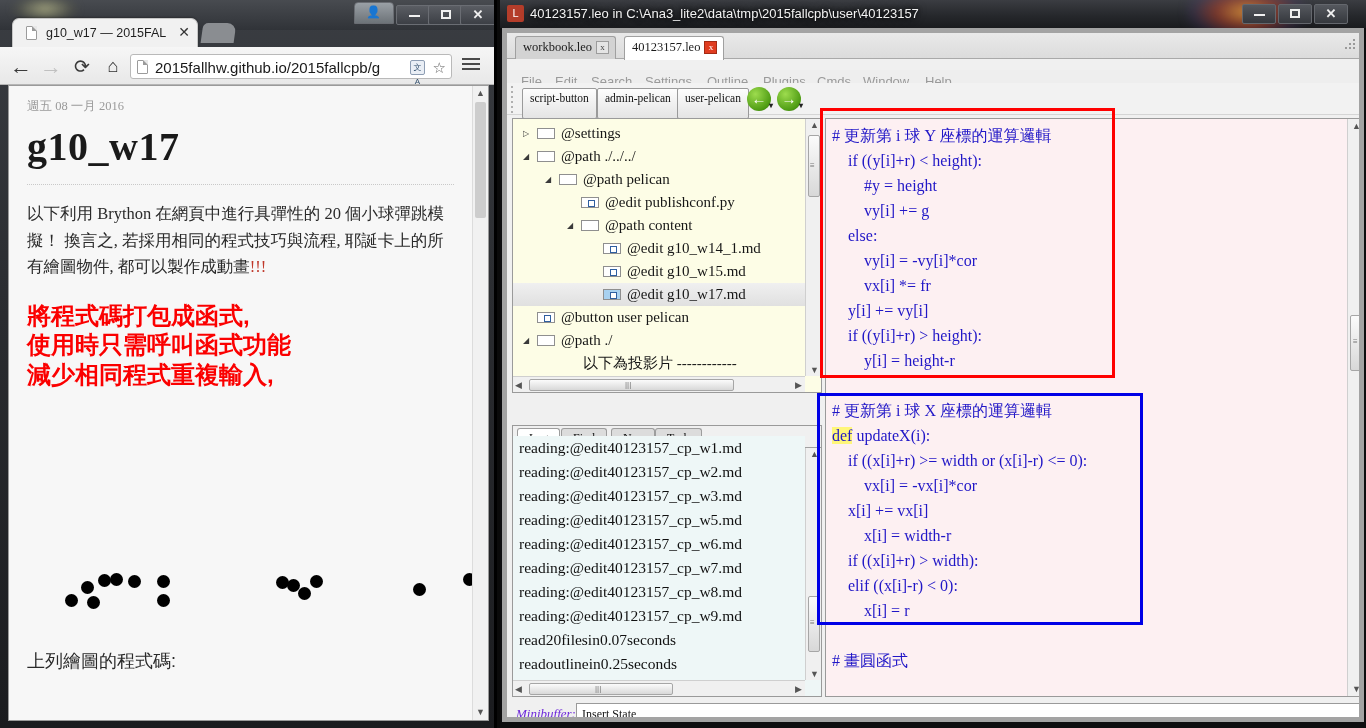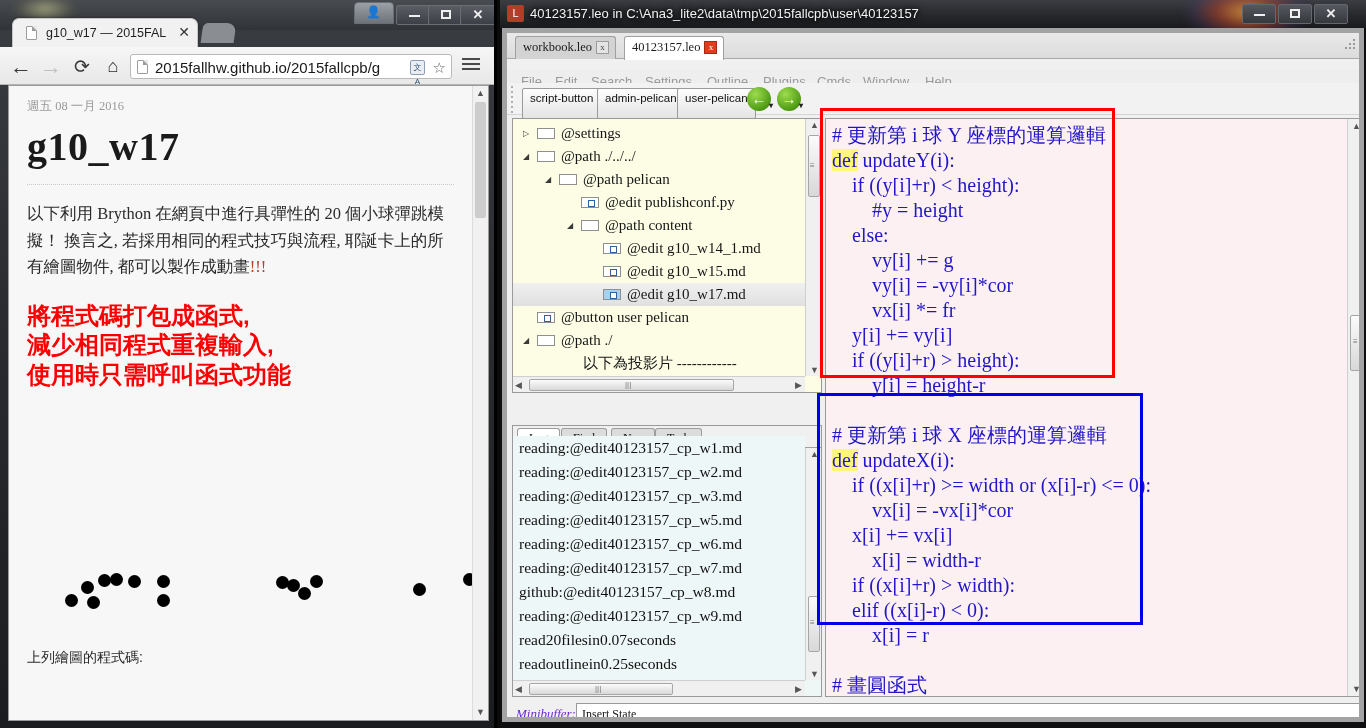--- a/index.html
+++ b/index.html
@@ -115,21 +115,21 @@
   #page-h1 { font-family:"Liberation Serif",serif; font-size:40px; font-weight:bold;
      color:#1a1a1a; margin-top:8px; letter-spacing:.5px; }
   #page-hr { border-top:1px dotted #c9c9c9; margin:14px 0 16px 0; }
   #page-para { font-family:"Liberation Serif",serif; font-size:16.5px; color:#2a2a2a;
      line-height:1.62; }
   #page-para .excl { color:#c0392b; }
   #page-red { color:#fb0000; font-size:24px; font-weight:bold; line-height:1.22;
      margin-top:20px; font-family:"Liberation Sans",sans-serif; }
   #ball-canvas { position:relative; margin-top:176px; height:70px; }
   .ball { position:absolute; width:13px; height:13px; border-radius:50%; background:#000; }
-  #page-caption { font-size:14px; color:#2a2a2a; margin-top:14px;
+  #page-caption { font-size:18px; color:#2a2a2a; margin-top:14px;
      font-family:"Liberation Sans",sans-serif; }
 
   
   #page-sb { position:absolute; right:0; top:0; width:16px; bottom:0;
      background:#f1f1f1; border-left:1px solid #dcdcdc; }
   #page-sb-up, #page-sb-down { position:absolute; left:0; width:15px; height:15px;
      color:#555; font-size:9px; text-align:center; line-height:15px; }
   #page-sb-up { top:0; } #page-sb-down { bottom:0; }
   #page-sb-thumb { position:absolute; left:2px; top:16px; width:11px; height:116px;
      background:#cdcdcd; border-radius:2px; }
@@ -189,21 +189,21 @@
      font-family:"Liberation Sans",sans-serif; }
 
   
   #leo-btnbar { position:absolute; left:0; top:50px; width:862px; height:32px;
      background:#f2f2f2; border-bottom:1px solid #d5d5d5; }
   .ibar { position:absolute; left:4px; top:3px; width:4px; height:26px; }
   .ibar i { display:block; width:2px; height:2px; background:#b0b0b0; margin-bottom:3px;}
   .script-btn { position:absolute; top:5px; height:31px;
      background: linear-gradient(180deg,#fdfdfd 0%,#e4e4e4 100%);
      border:1px solid #9a9a9a; border-radius:2px;
-     font-family:Liberation Sans, sans-serif; font-size:11.5px; color:#111;
+     font-family:Liberation Serif, serif; font-size:11.5px; color:#111;
      padding:3px 7px 16px 7px; white-space:nowrap; }
   #sb-0 { left:15px; } #sb-1 { left:90px; } #sb-2 { left:170px; }
   .arrowbtn { position:absolute; top:4px; width:24px; height:24px; border-radius:50%;
      background: radial-gradient(circle at 35% 30%, #9ddc4e 0%, #4f9c14 70%, #2e6608 100%);
      color:#fff; font-size:15px; text-align:center; line-height:23px; font-weight:bold; }
   #arr-back { left:240px; } #arr-fwd { left:270px; }
   .arrow-caret { position:absolute; bottom:-6px; right:-2px; font-size:8px; color:#222;}
 
   
   #tree-pane { position:absolute; left:5px; top:85px; width:310px; height:275px;
@@ -246,21 +246,21 @@
   #log-vsb { position:absolute; right:0; top:22px; width:16px; bottom:16px; background:#f0f0f0;
      border-left:1px solid #cfcfcf; }
   #log-hsb { position:absolute; left:0; bottom:0; height:16px; right:16px; background:#f0f0f0;
      border-top:1px solid #cfcfcf; }
 
   
   #body-pane { position:absolute; left:318px; top:85px; width:540px; height:579px;
      background:#fdf0f2; border:1px solid #9a9a9a; overflow:hidden; }
   #body-text { position:absolute; left:0; top:0; right:17px; bottom:0; overflow:hidden;
      padding:4px 0 0 6px; }
-  .cline { font-family:"Liberation Serif",serif; font-size:20px; color:#2117c7;
+  .cline { font-family:"Liberation Serif",serif; font-size:16px; color:#2117c7;
      height:25px; line-height:25px; white-space:pre; }
   .cline .kw { background:#fff67a; color:#2117c7; }
   #body-vsb { position:absolute; right:0; top:0; width:17px; bottom:0; background:#f0f0f0;
      border-left:1px solid #cfcfcf; }
 
   
   #box-red { position:absolute; left:820px; top:108px; width:295px; height:270px;
      border:3px solid #ff0000; pointer-events:none; }
   #box-blue { position:absolute; left:817px; top:393px; width:326px; height:232px;
      border:3px solid #0000e6; pointer-events:none; }
@@ -327,22 +327,22 @@
   </div>
 
   <div id="page">
     <div id="page-inner">
       <div id="page-date">週五 08 一月 2016</div>
       <div id="page-h1">g10_w17</div>
       <div id="page-hr"></div>
       <div id="page-para"><span>以下利用 Brython 在網頁中進行具彈性的 20 個小球彈跳模擬！ 換言之, 若採用相同的程式技巧與流程, 耶誕卡上的所有繪圖物件, 都可以製作成動畫</span><span class="excl">!!!</span></div>
       <div id="page-red">
         <div>將程式碼打包成函式,</div>
+        <div>使用時只需呼叫函式功能</div>
         <div>減少相同程式重複輸入,</div>
-        <div>使用時只需呼叫函式功能</div>
       </div>
       <div id="ball-canvas">
           <div class="ball" style="left: 38px; top: 29px;"></div>
           <div class="ball" style="left: 54px; top: 16px;"></div>
           <div class="ball" style="left: 60px; top: 31px;"></div>
           <div class="ball" style="left: 71px; top: 9px;"></div>
           <div class="ball" style="left: 83px; top: 8px;"></div>
           <div class="ball" style="left: 101px; top: 10px;"></div>
           <div class="ball" style="left: 130px; top: 10px;"></div>
           <div class="ball" style="left: 130px; top: 29px;"></div>
@@ -497,21 +497,21 @@
           <div class="log-tab" style="left: 98px;">Nav</div>
           <div class="log-tab" style="left: 142px;">Task</div>
         </div>
       <div id="log-body" style="margin-top: -12px;">
           <div class="logline">reading:@edit40123157_cp_w1.md</div>
           <div class="logline">reading:@edit40123157_cp_w2.md</div>
           <div class="logline">reading:@edit40123157_cp_w3.md</div>
           <div class="logline">reading:@edit40123157_cp_w5.md</div>
           <div class="logline">reading:@edit40123157_cp_w6.md</div>
           <div class="logline">reading:@edit40123157_cp_w7.md</div>
-          <div class="logline">github:@edit40123157_cp_w8.md</div>
+          <div class="logline">reading:@edit40123157_cp_w8.md</div>
           <div class="logline">reading:@edit40123157_cp_w9.md</div>
           <div class="logline">read20filesin0.07seconds</div>
           <div class="logline">readoutlinein0.25seconds</div>
         </div>
       <div id="log-vsb">
         <div class="sb-arrow" style="top:1px;left:4px">▲</div>
         <div class="sb-thumb" style="left:2px;top:148px;width:12px;height:56px"></div>
         <div class="sb-grip" style="left:4px;top:170px">≡</div>
         <div class="sb-arrow" style="bottom:1px;left:4px">▼</div>
       </div>
@@ -519,25 +519,24 @@
         <div class="sb-arrow" style="left:2px;top:3px">◀</div>
         <div class="sb-thumb" style="left:16px;top:2px;width:144px;height:12px"></div>
         <div class="sb-grip" style="left:82px;top:3px">|||</div>
         <div class="sb-arrow" style="right:3px;top:3px">▶</div>
       </div>
     </div>
 
     <div id="body-pane">
       <div id="body-text">
           <div class="cline"># 更新第 i 球 Y 座標的運算邏輯</div>
-          <div class="cline"><span class="kw">def</span> updateY(i):</div>
           <div class="cline">    if ((y[i]+r) &lt; height):</div>
           <div class="cline">        #y = height</div>
+          <div class="cline">        vy[i] += g</div>
           <div class="cline">    else:</div>
-          <div class="cline">        vy[i] += g</div>
           <div class="cline">        vy[i] = -vy[i]*cor</div>
           <div class="cline">        vx[i] *= fr</div>
           <div class="cline">    y[i] += vy[i]</div>
           <div class="cline">    if ((y[i]+r) &gt; height):</div>
           <div class="cline">        y[i] = height-r</div>
           <div class="cline">&nbsp;</div>
           <div class="cline"># 更新第 i 球 X 座標的運算邏輯</div>
           <div class="cline"><span class="kw">def</span> updateX(i):</div>
           <div class="cline">    if ((x[i]+r) &gt;= width or (x[i]-r) &lt;= 0):</div>
           <div class="cline">        vx[i] = -vx[i]*cor</div>

